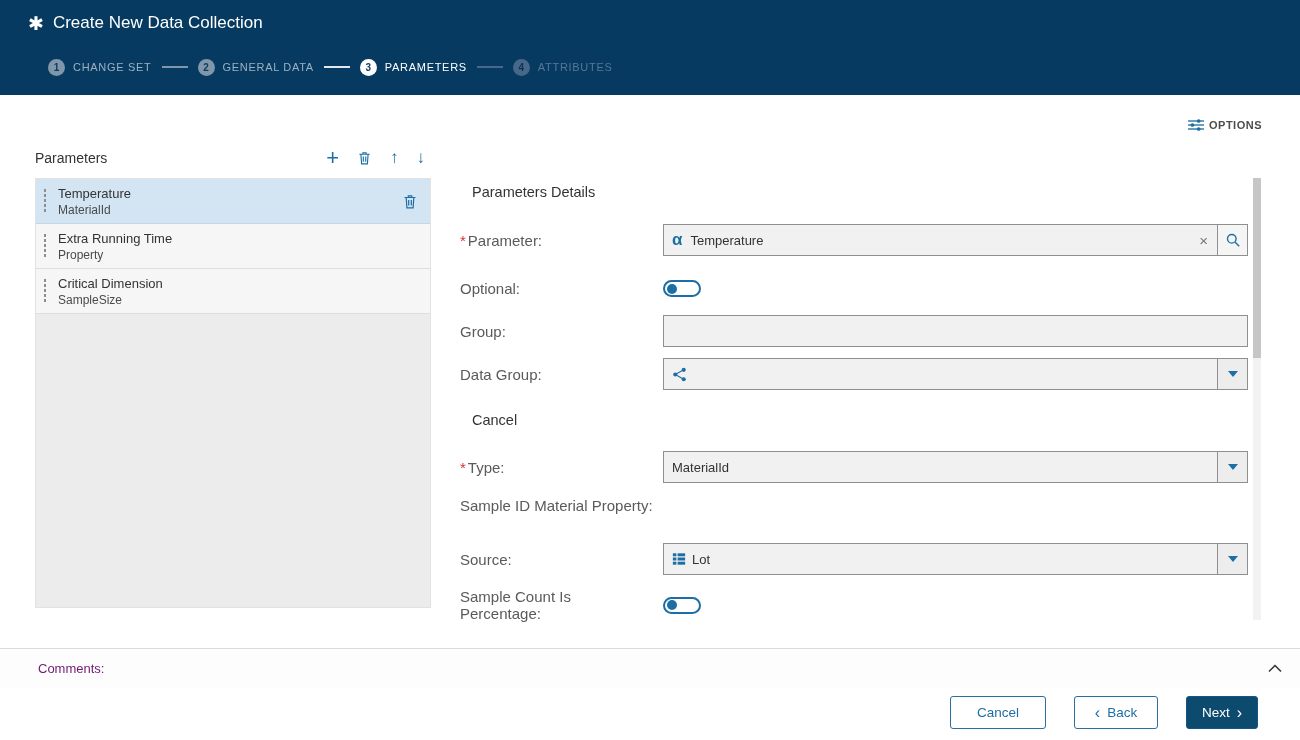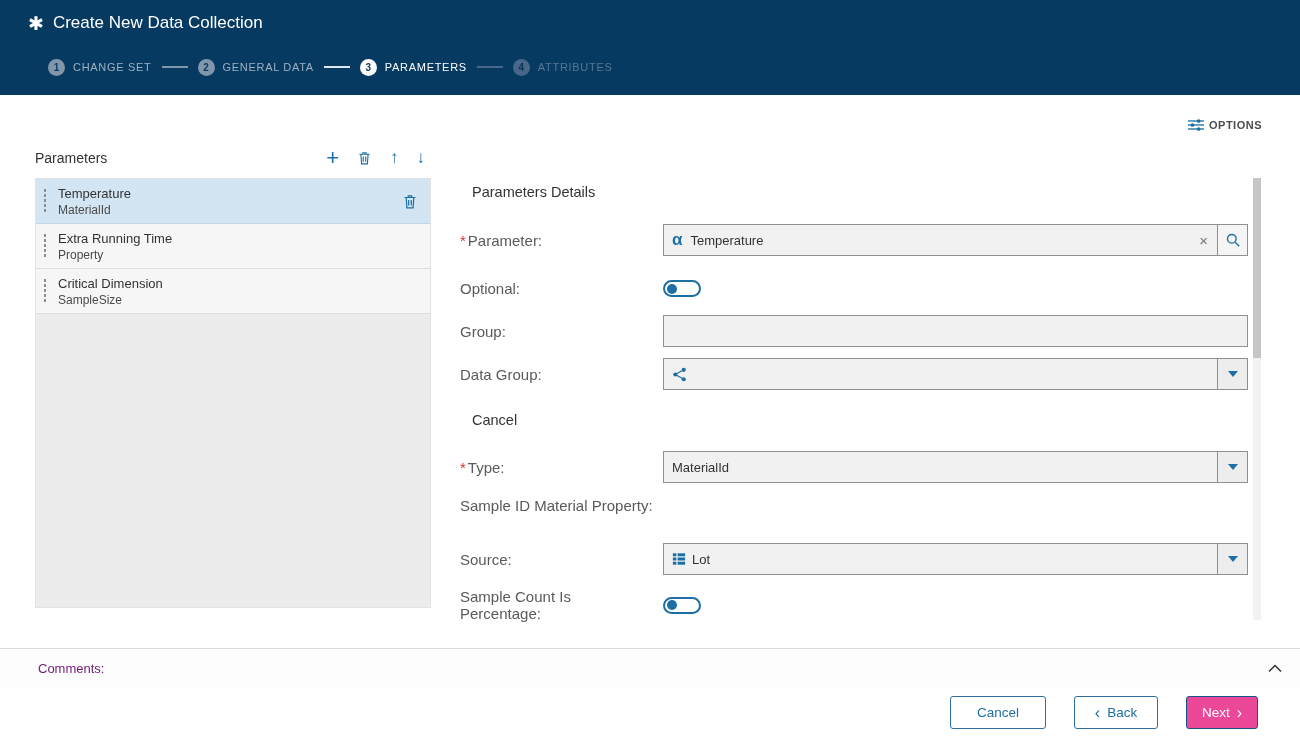--- a/index.html
+++ b/index.html
@@ -68,21 +68,21 @@
 
   
   .comments{position:absolute;left:0;top:648px;width:1300px;height:40px;border-top:1px solid #dcdcdc;display:flex;align-items:center;padding:0 18px 0 38px;background:#fdfdfd}
   .comments-label{font-size:13px;color:#701a75}
   .comments-chevron{margin-left:auto;cursor:pointer;display:flex;align-items:center}
   .footer{position:absolute;left:0;top:696px;width:1300px;display:flex;justify-content:flex-end;align-items:center;gap:28px;padding-right:42px}
   .btn{height:33px;border-radius:3px;font-size:13.5px;display:flex;align-items:center;justify-content:center;cursor:pointer;font-family:"Liberation Sans",sans-serif}
   .btn-secondary{background:#fff;border:1px solid #2a6f9e;color:#1c6ea4}
   .btn-cancel{width:96px}
   .btn-back{width:84px;gap:7px}
-  .btn-primary{background:#ec4899;border:1px solid #14568a;color:#fff;width:72px;gap:7px}
+  .btn-primary{background:#0c4a6e;border:1px solid #14568a;color:#fff;width:72px;gap:7px}
   .chev{font-size:16px;line-height:1}
 </style>
 </head>
 <body>
 
 <div class="topbar">
   <div class="title-row">
     <span class="app-icon">✱</span>
     <span class="app-title">Create New Data Collection</span>
   </div>

